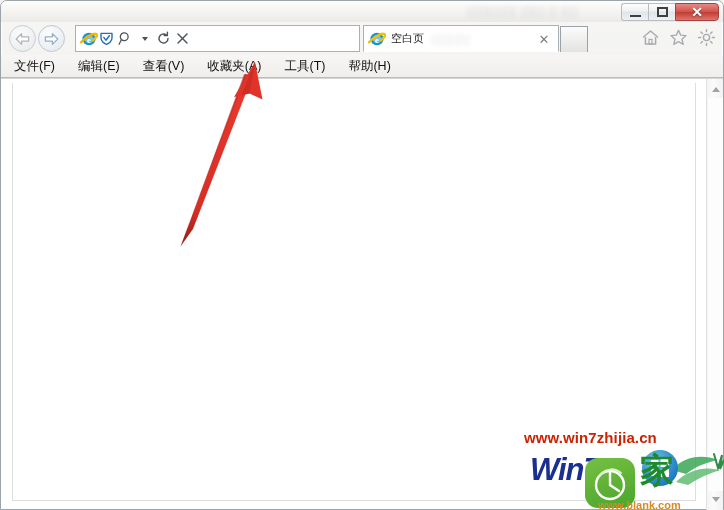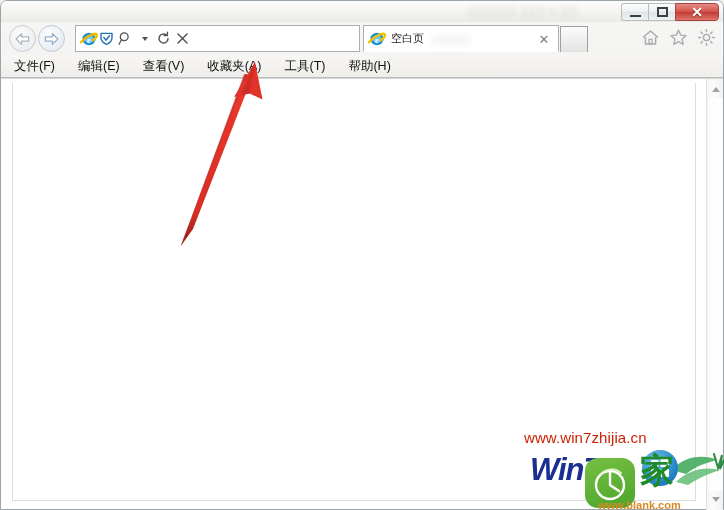--- a/index.html
+++ b/index.html
@@ -315,21 +315,21 @@
     left:0; top:0;
     width:724px; height:510px;
     pointer-events:none;
   }
 
   
   .wm-url{
     position:absolute;
     left:524px; top:429px;
     font-size:15px;
-    font-weight:normal;
+    font-weight:bold;
     color:#cc2200;
     letter-spacing:0.1px;
     font-family:"Liberation Sans", sans-serif;
     white-space:nowrap;
   }
   .wm-logo{
     position:absolute;
     left:530px; top:452px;
     width:190px; height:58px;
   }

